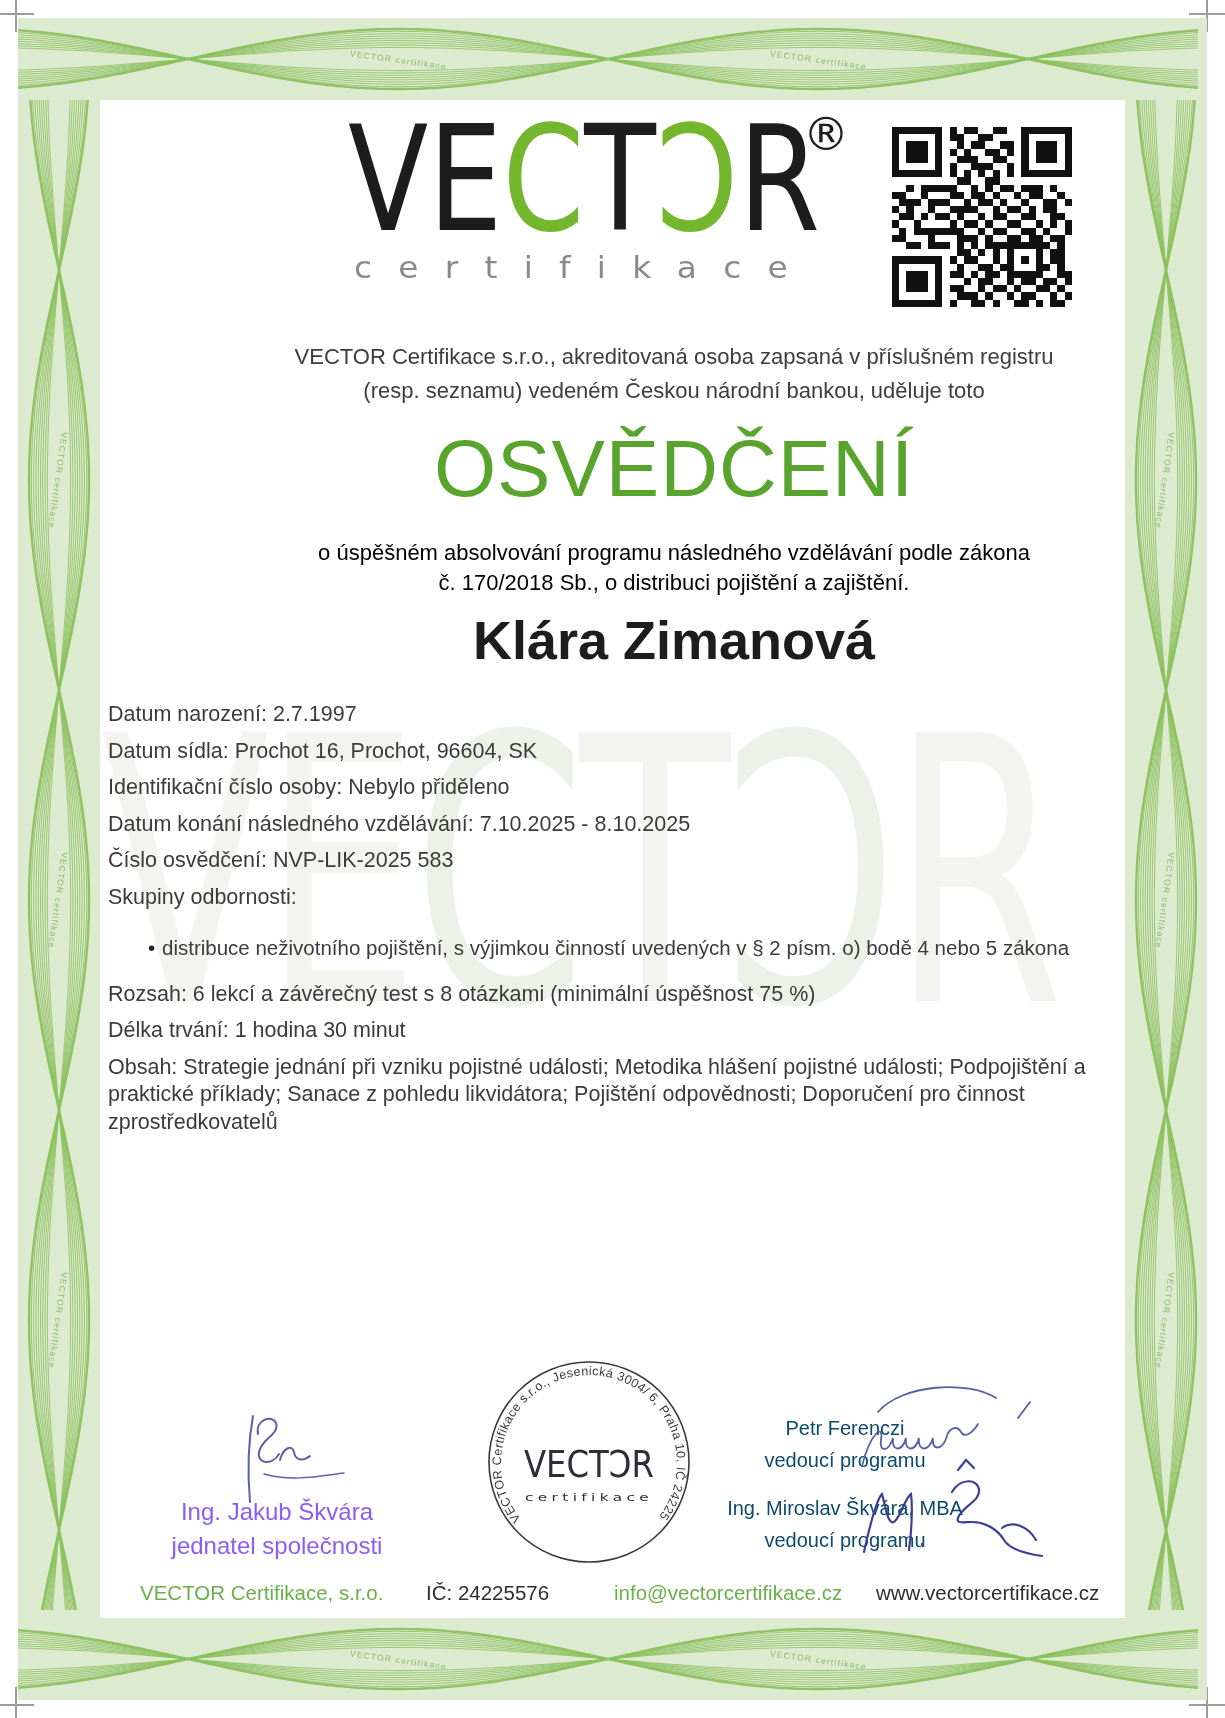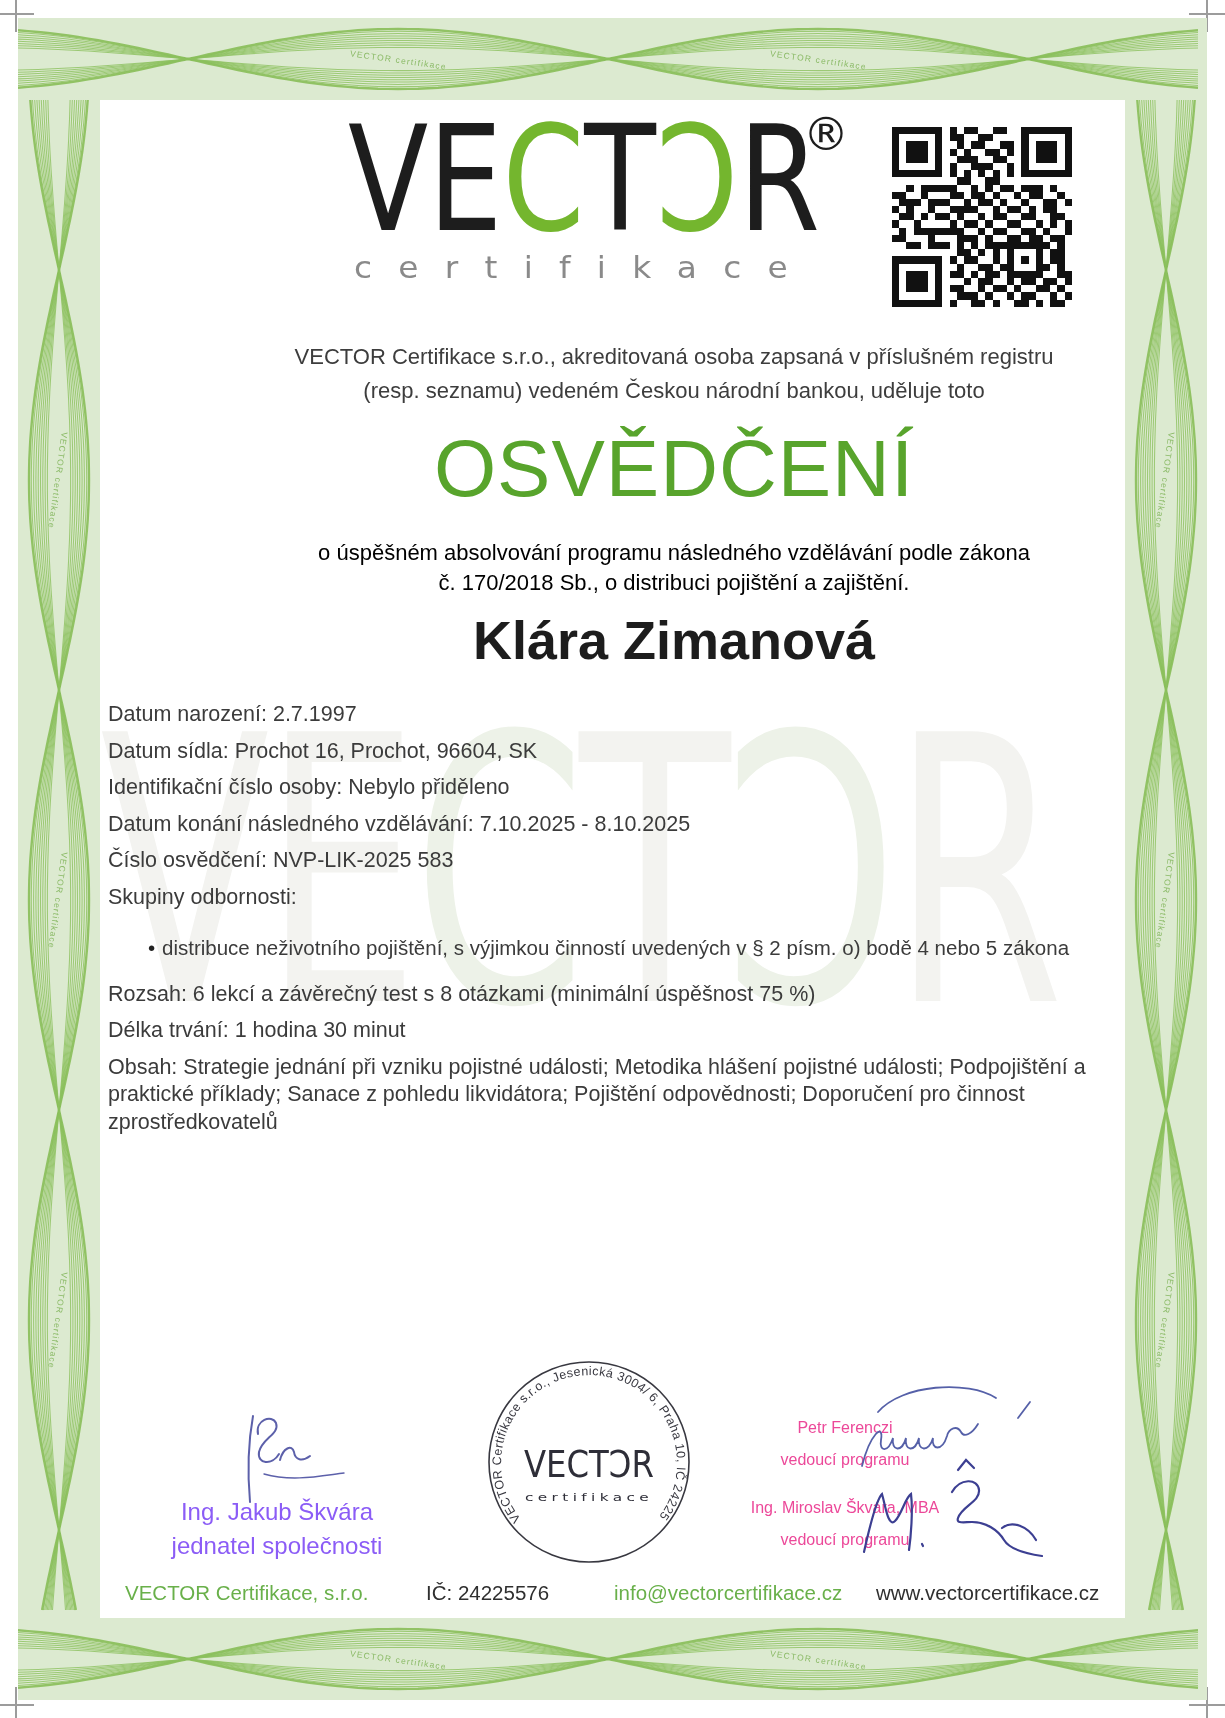--- a/index.html
+++ b/index.html
@@ -40,28 +40,28 @@
   #bullets{margin:29px 0 0 0;padding:0;}
   #bullets li{list-style:none;line-height:22px;font-size:20.5px;padding-left:40px;white-space:nowrap;}
   #bullets li .dot{display:inline-block;width:14px;color:#222;}
   #details{margin-top:22px;}
   .detail-row{line-height:27.5px;margin-bottom:9px;}
   
   .sig-name{position:absolute;text-align:center;font-size:24px;color:#8b5cf6;z-index:2;}
   #sig-left-name{left:157px;top:1498px;width:240px;}
   #sig-left-role{left:157px;top:1532px;width:240px;}
   #sig-right{position:absolute;left:700px;top:1412px;width:290px;text-align:center;
-             font-size:16px;color:#ec4899;z-index:2;}
+             font-size:20px;color:#0c4a6e;z-index:2;}
   #sig-right .pair{margin-bottom:16px;}
   #sig-right .line{line-height:32px;}
   .sigsvg{position:absolute;z-index:3;}
   #stamp-svg{position:absolute;left:486px;top:1357px;z-index:2;}
   .footer-item{position:absolute;top:1581px;font-size:20.5px;z-index:2;color:#2f2f2f;}
   .footer-green{color:#69b04a;}
-  #footer-company{left:125px;text-align:right;} #footer-ic{left:426px;} #footer-email{left:614px;} #footer-web{left:876px;}
+  #footer-company{left:140px;text-align:right;} #footer-ic{left:426px;} #footer-email{left:614px;} #footer-web{left:876px;}
 </style>
 </head>
 <body>
 
 <div class="page">
 
   <div class="crop" id="crop-tl"></div>
   <div class="crop" id="crop-tr"></div>
   <div class="crop" id="crop-bl"></div>
   <div class="crop" id="crop-br"></div>

